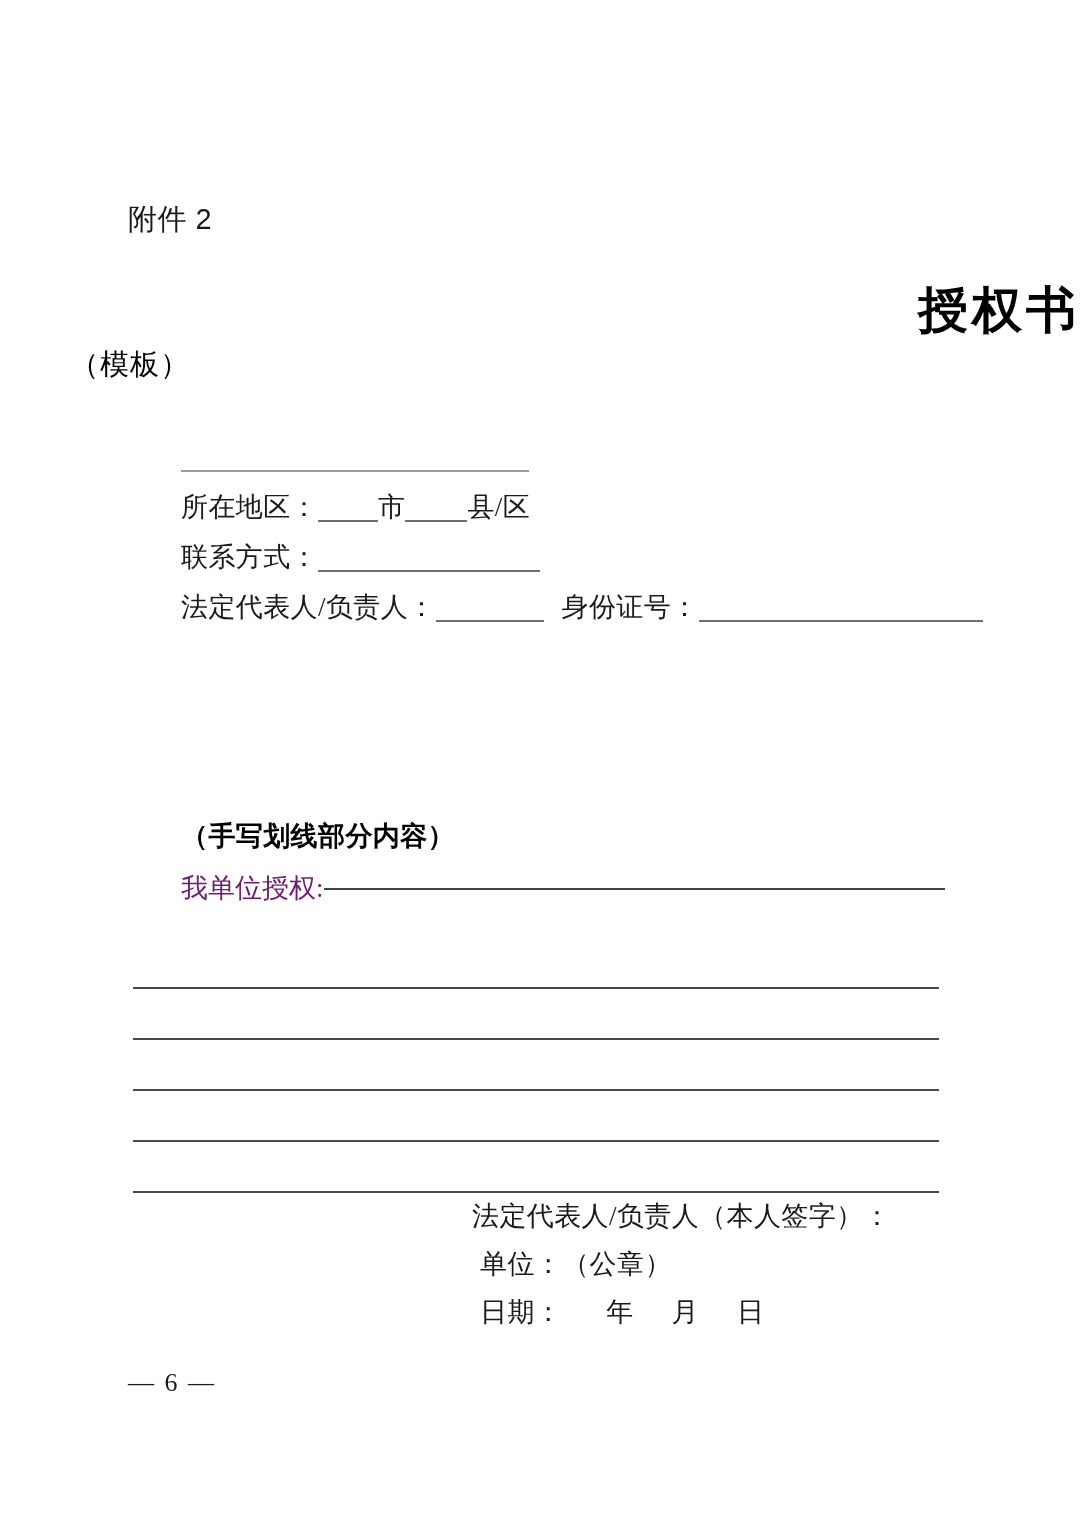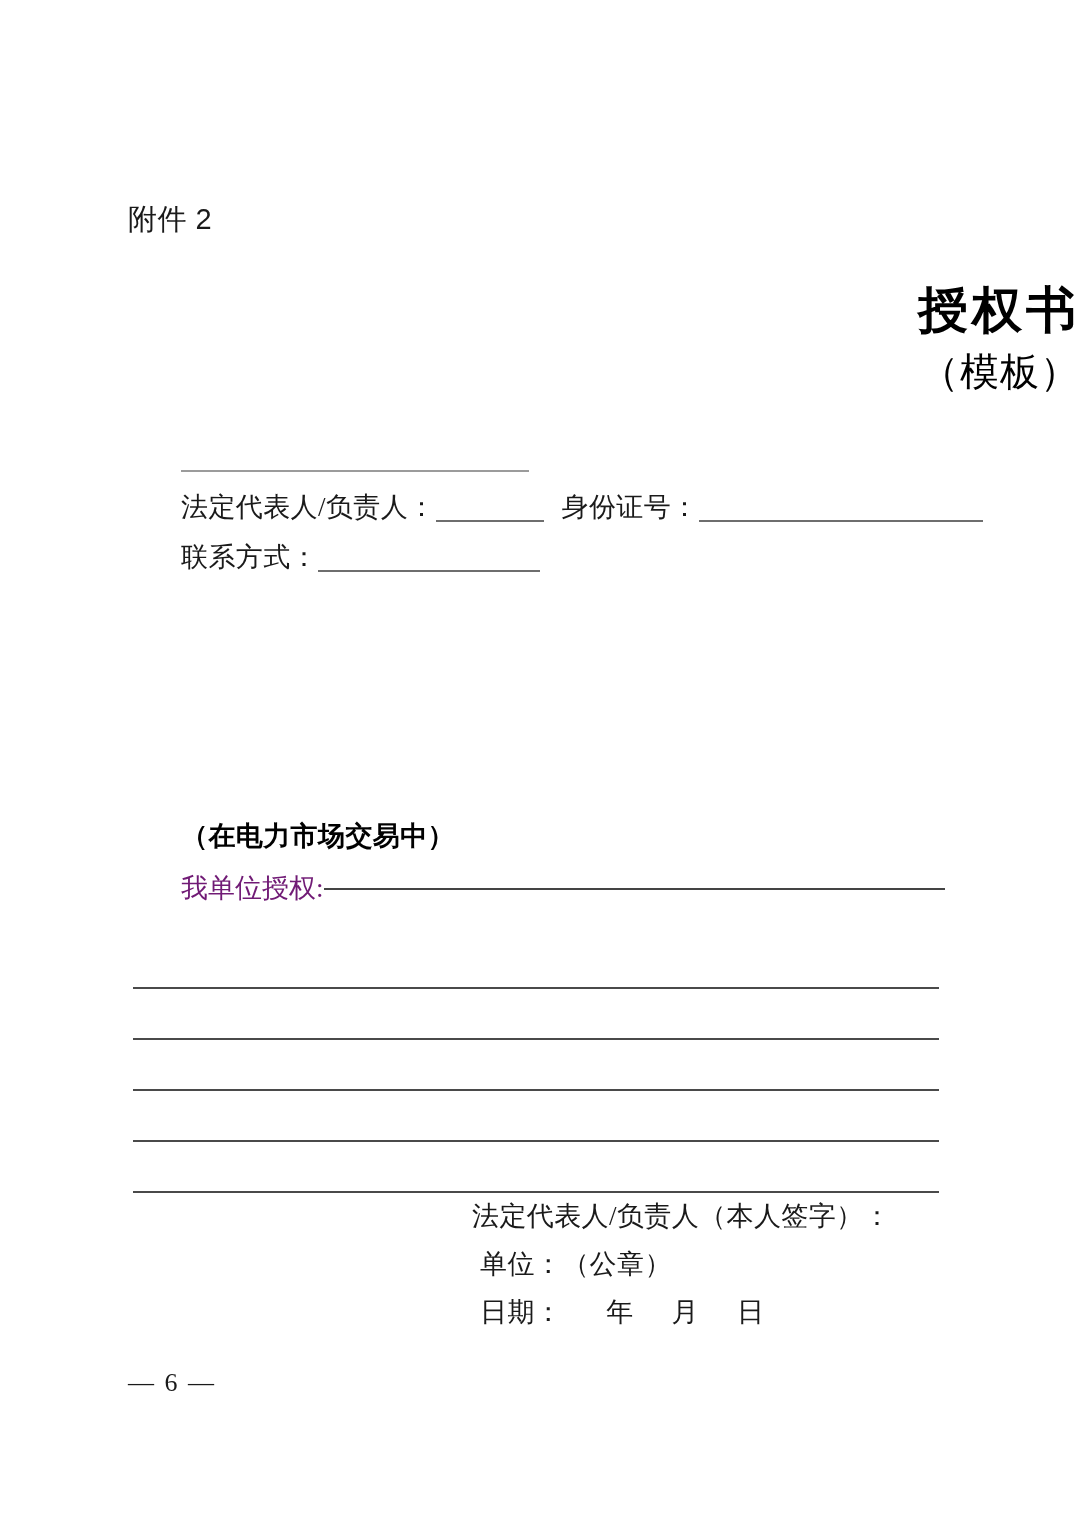--- a/index.html
+++ b/index.html
@@ -50,23 +50,23 @@
     letter-spacing: 4px;
     color: #000000;
     padding-left: 70px;
   }
 
   .doc-subtitle {
     position: absolute;
     left: 0;
     right: 0;
     top: 345px;
-    text-align: right;
+    text-align: left;
     font-family: "Liberation Serif", "DejaVu Serif", serif;
-    font-size: 39px;
+    font-size: 29px;
     font-weight: normal;
     letter-spacing: 1px;
     color: #000000;
     padding-left: 70px;
   }
 
   
   .body-block {
     position: absolute;
     left: 131px;
@@ -240,33 +240,36 @@
   <div class="doc-title">授权书</div>
 
   <div class="doc-subtitle">（模板）</div>
 
   <div class="body-block">
 
     <div class="form-line">
       <span class="indent"></span><span class="rule rule-name"></span>
     </div>
 
+    <div class="form-line">
+      <span class="indent"></span><span>所在地区：</span><span class="rule-dark rule-city"></span><span>市</span><span class="rule-dark rule-county"></span><span>县/区</span>
+    </div>
+
+    <div class="form-line">
+      <span class="indent"></span><span>联系方式：</span><span class="rule-dark rule-contact"></span>
+    </div>
 
     <div class="form-line">
       <span class="indent"></span><span>法定代表人/负责人：</span><span class="rule-dark rule-legal"></span><span class="gap-sm"></span><span>身份证号：</span><span class="rule-dark rule-idcard"></span>
     </div>
 
-    <div class="form-line">
-      <span class="indent"></span><span>联系方式：</span><span class="rule-dark rule-contact"></span>
-    </div>
-
-  </div>
-
-
-  <div class="hand-note">（在电力市场交易中）</div>
+  </div>
+
+
+  <div class="hand-note">（手写划线部分内容）</div>
 
   <div class="auth-writein">
     <span>我单位授权:</span><span class="long-rule"></span>
   </div>
 
   <div class="blank-lines">
     <div class="ruled"></div>
     <div class="ruled"></div>
     <div class="ruled"></div>
     <div class="ruled"></div>

